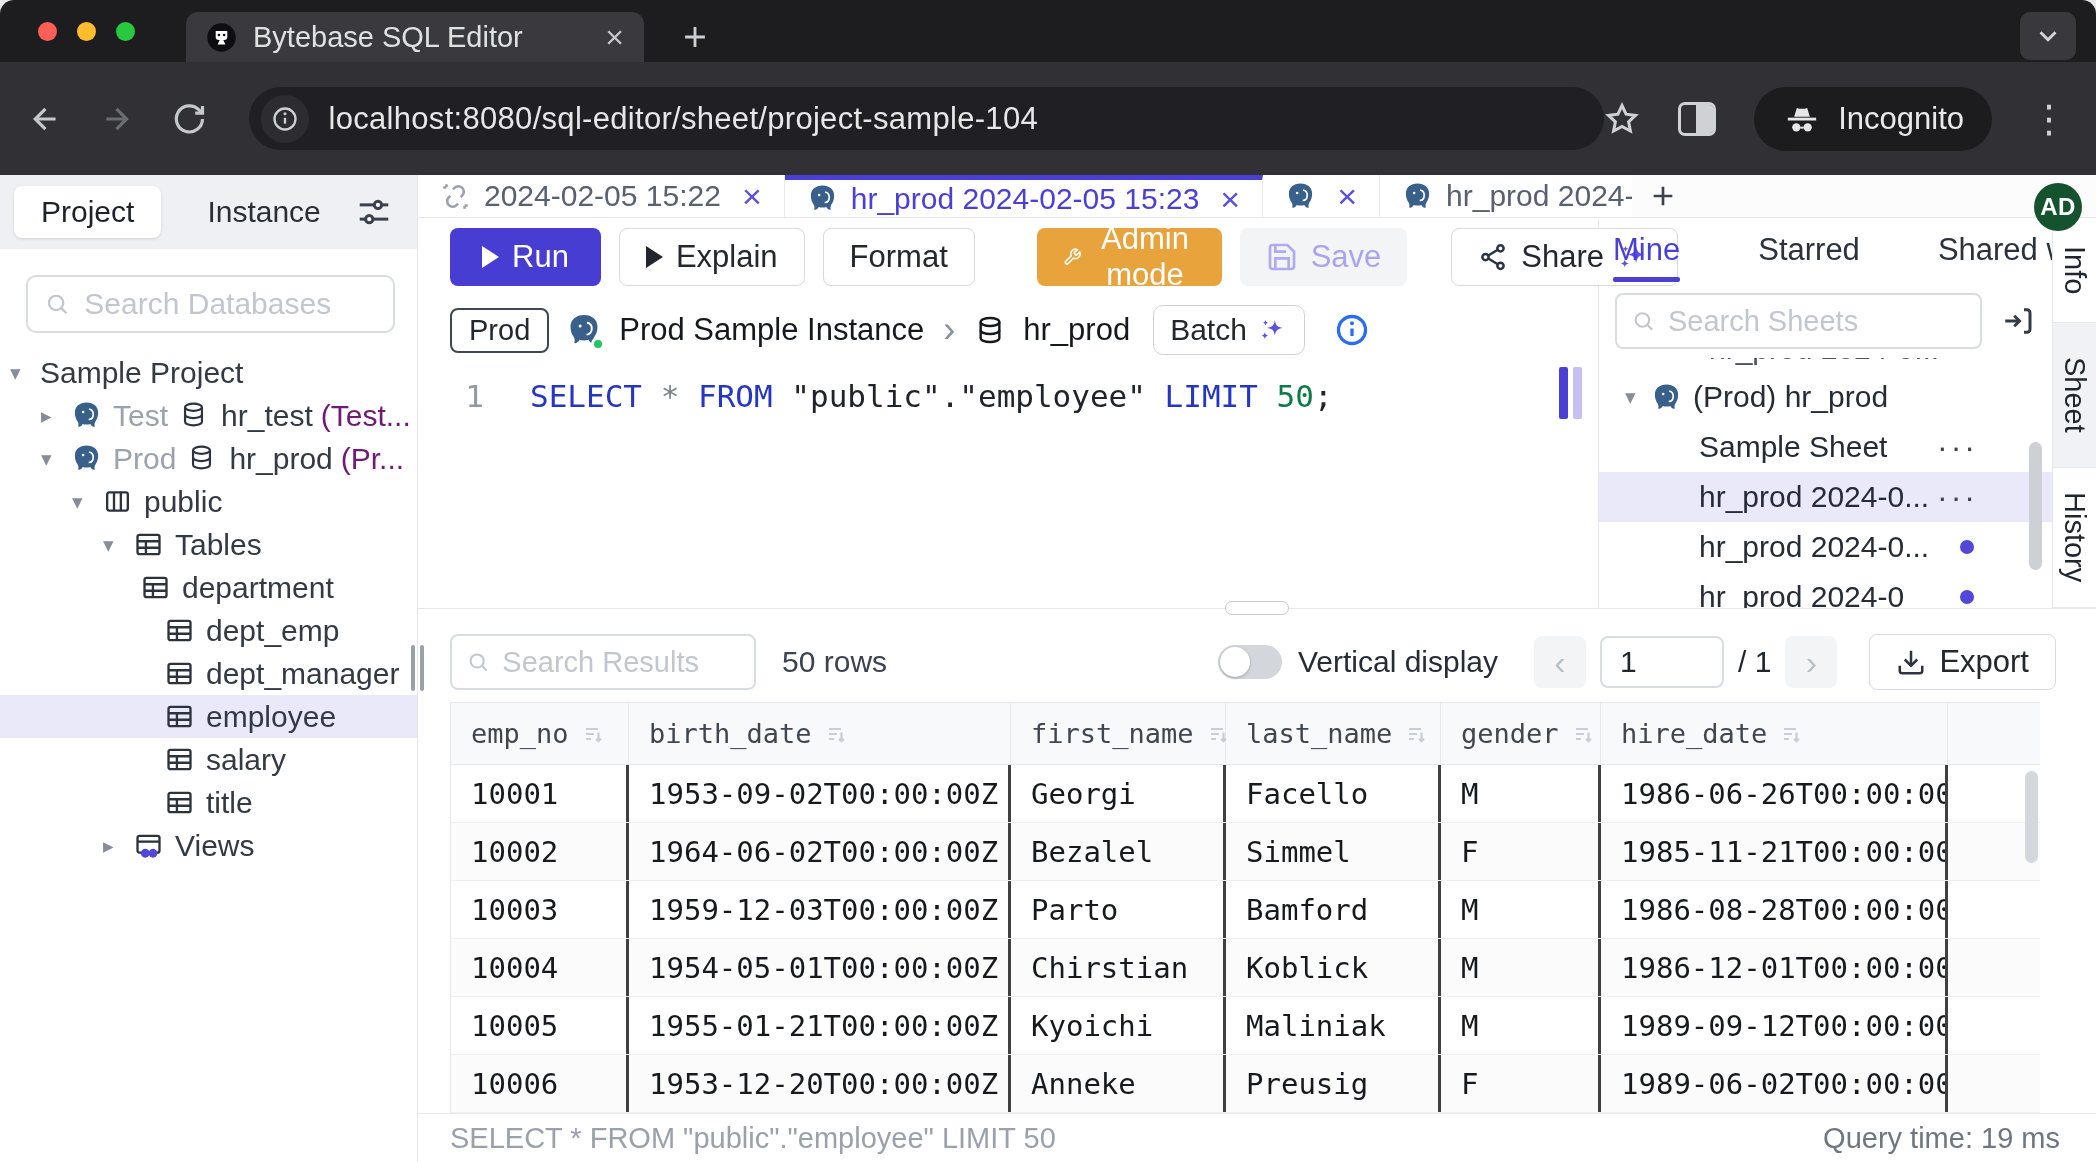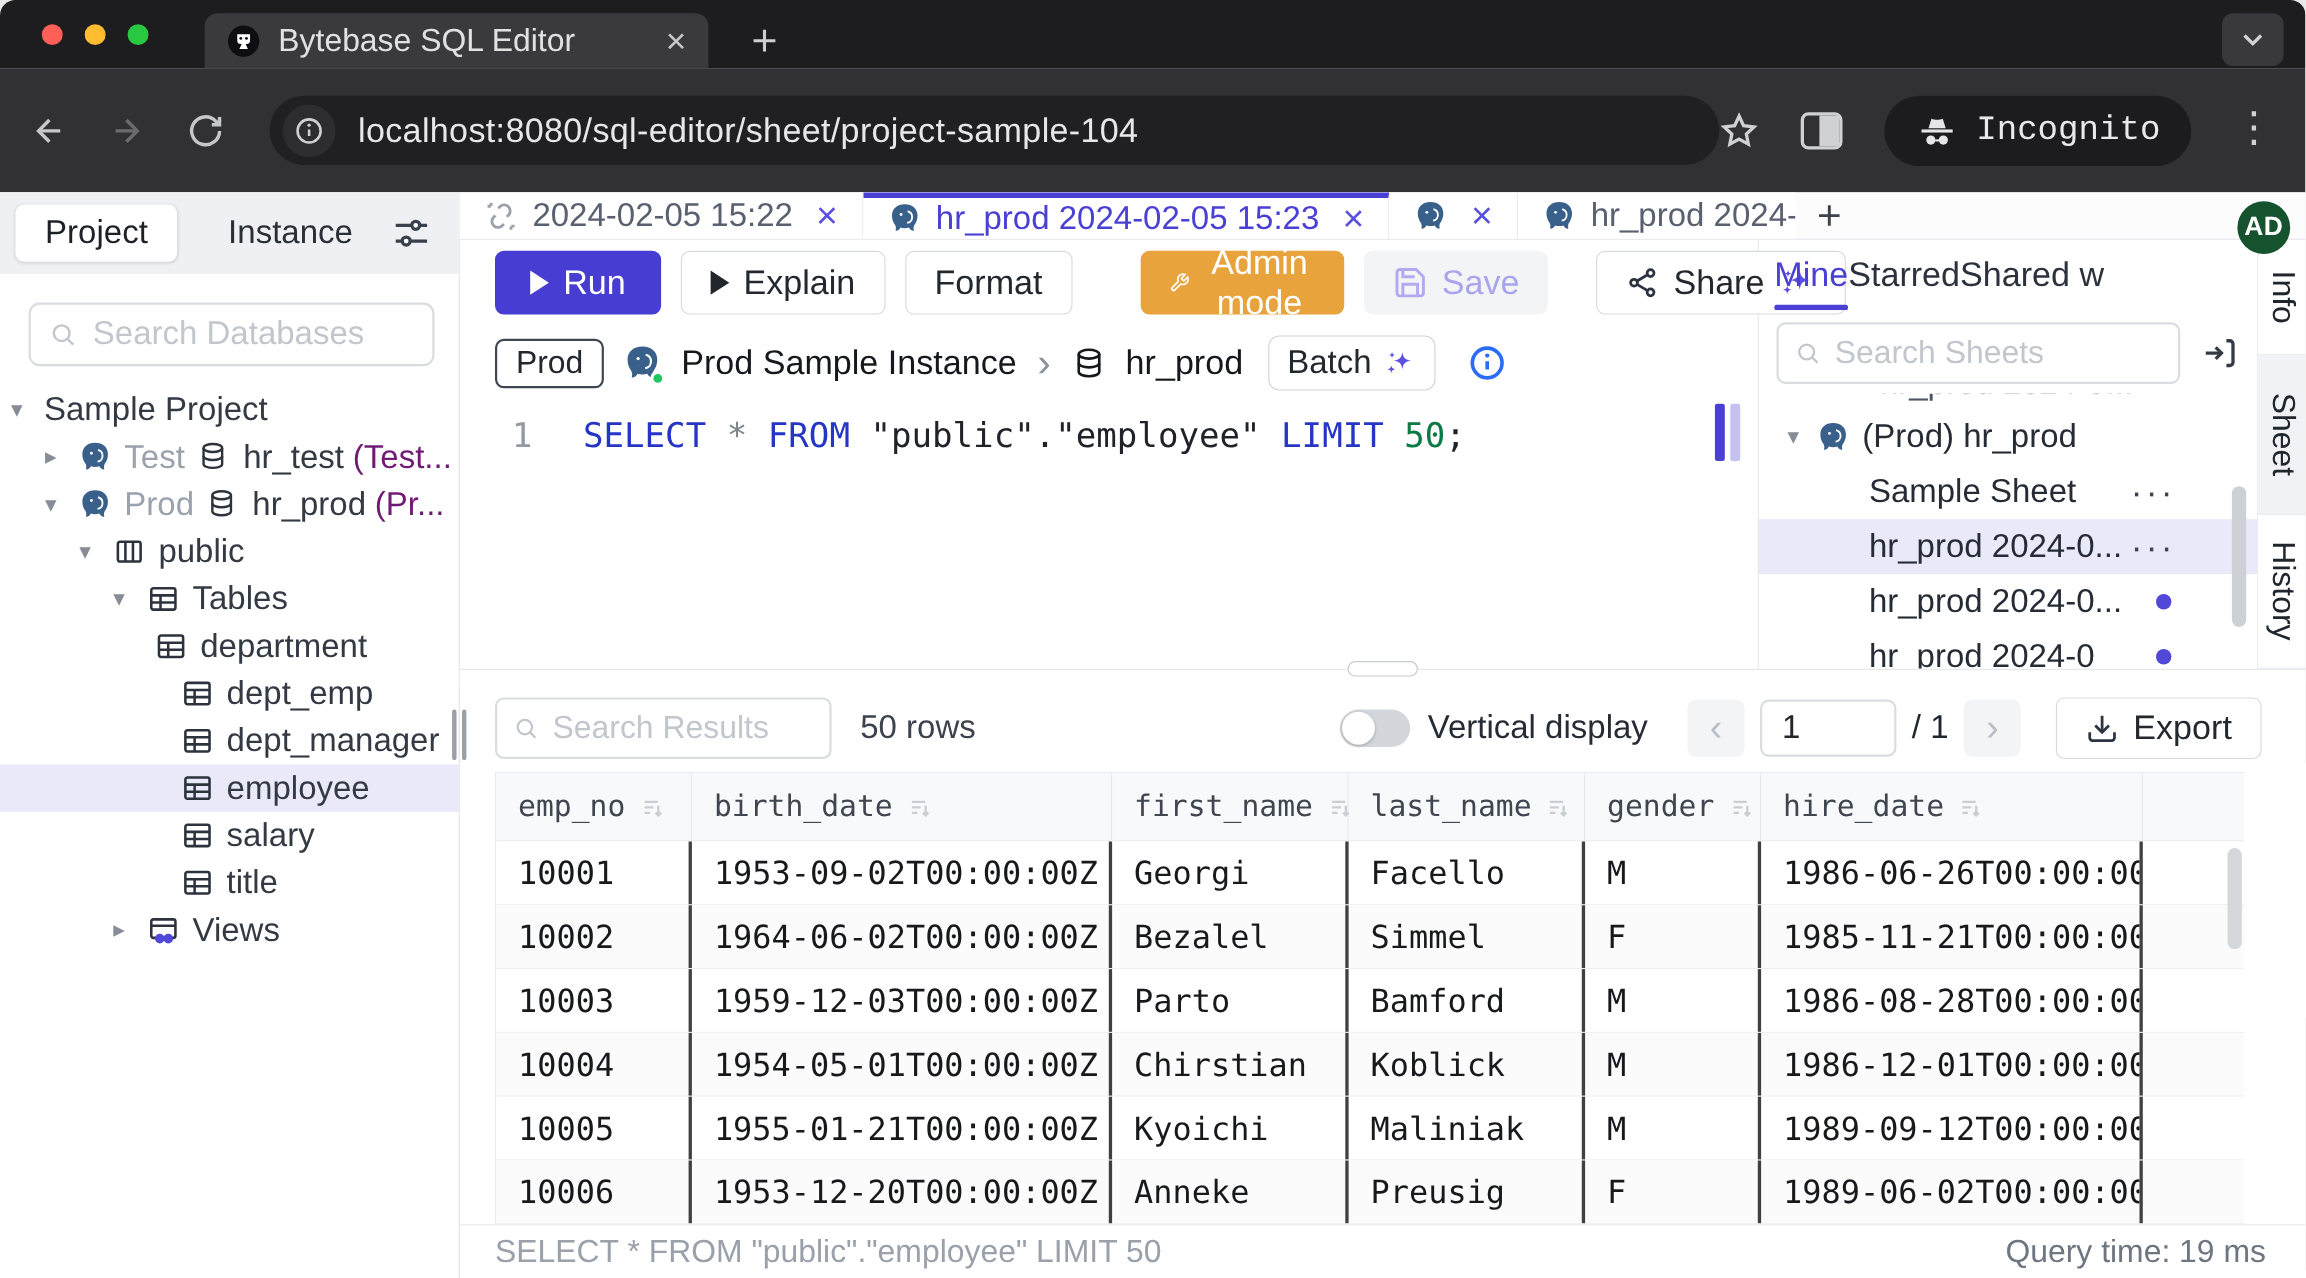--- a/index.html
+++ b/index.html
@@ -21,21 +21,21 @@
   .newtab-btn{ position:absolute; left:672px; top:14px; width:46px; height:46px; display:flex; align-items:center; justify-content:center; }
   .win-chevron{ position:absolute; right:20px; top:12px; width:56px; height:48px; background:#39393d; border-radius:10px;
     display:flex; align-items:center; justify-content:center; }
   .navbar{ height:113px; background:#313135; display:flex; align-items:center; padding:0 28px; }
   .nav-ic{ width:36px; height:36px; }
   .nav-fwd{ margin-left:36px; } .nav-reload{ margin-left:38px; }
   .url-pill{ margin-left:42px; width:1400px; height:63px; background:#202024; border-radius:32px;
     display:flex; align-items:center; padding:0 12px; }
   .url-info{ width:48px; height:48px; border-radius:50%; background:#2c2c31; display:flex; align-items:center; justify-content:center; }
   .url-text{ margin-left:20px; color:#e7e7ea; font-size:31px; letter-spacing:.3px; white-space:nowrap; }
-  .nav-right{ margin-left:auto; display:flex; align-items:center; gap:38px;font-family:Liberation Mono, monospace; }
+  .nav-right{ margin-left:auto; display:flex; align-items:center; gap:38px; }
   .panel-ic{ width:38px; height:34px; border:3px solid #d0d1d4; border-radius:7px; position:relative; }
   .panel-ic::after{ content:""; position:absolute; right:0; top:0; bottom:0; width:55%; background:#d0d1d4; border-radius:0 3px 3px 0; }
   .incog{ height:64px; border-radius:32px; background:#1c1c1f; display:flex; align-items:center; gap:16px; padding:0 28px; }
   .incog-label{ color:#e9e9ec; font-size:31px; }
   .vdots{ color:#d0d1d4; font-size:38px; line-height:1; }
 
   
   .app{ display:flex; height:987px; background:#fff; }
 
   
@@ -97,21 +97,21 @@
   .code-area{ flex:1; position:relative; font-family:"DejaVu Sans Mono", monospace; font-size:31px; }
   .gutter{ position:absolute; left:0; top:0; width:86px; text-align:right; padding:14px 20px 0 0; color:#9199a3; }
   .code-line{ padding:14px 0 0 112px; white-space:pre; }
   .tok-keyword{ color:#2636c4; } .tok-operator{ color:#7d838b; } .tok-identifier{ color:#20242a; }
   .tok-number{ color:#0c7a46; } .tok-plain{ color:#20242a; }
   .ovr1{ position:absolute; right:30px; top:3px; width:9px; height:52px; background:#4a40d4; border-radius:2px; }
   .ovr2{ position:absolute; right:16px; top:3px; width:9px; height:52px; background:#c5c1f2; border-radius:2px; }
 
   
   .sheet-panel{ width:454px; border-left:1px solid #e5e7eb; display:flex; flex-direction:column; overflow:hidden; flex:0 0 auto; }
-  .sp-tabs{ height:64px; display:flex; padding:0 14px; font-size:31px; align-items:center; white-space:nowrap; overflow:hidden; }
+  .sp-tabs{ height:64px; display:flex; gap:78px; padding:0 14px; font-size:31px; align-items:center; white-space:nowrap; overflow:hidden; }
   .sp-tab{ color:#2c323d; position:relative; height:100%; display:flex; align-items:center; }
   .sp-tab.active{ color:#4a40d4; }
   .sp-tab.active::after{ content:""; position:absolute; left:0; right:0; bottom:0; height:5px; background:#4a40d4; border-radius:2px; }
   .sp-search-row{ display:flex; align-items:center; gap:18px; padding:8px 16px 0; height:70px; }
   .sp-search{ flex:1; height:56px; border:2px solid #d9dce1; border-radius:8px; display:flex; align-items:center; gap:12px; padding:0 14px; color:#c2c6cd; }
   .sp-search input{ border:none; outline:none; font-size:29px; width:100%; color:#444; font-family:inherit; }
   .sp-search input::placeholder{ color:#c2c6cd; }
   .sp-list{ flex:1; overflow:hidden; position:relative; margin-top:6px; font-size:30px; }
   .sliver{ height:14px; overflow:hidden; position:relative; }
   .sliver span{ position:absolute; top:-26px; left:110px; color:#4b5563; }

